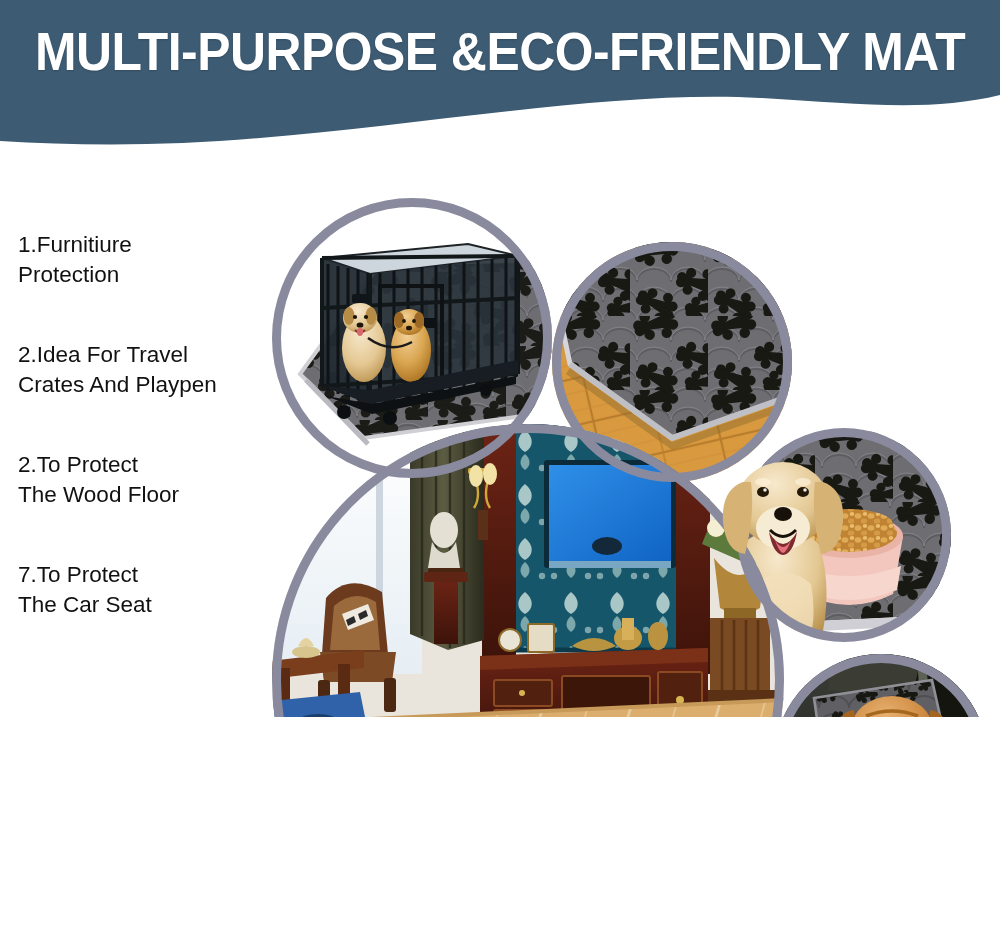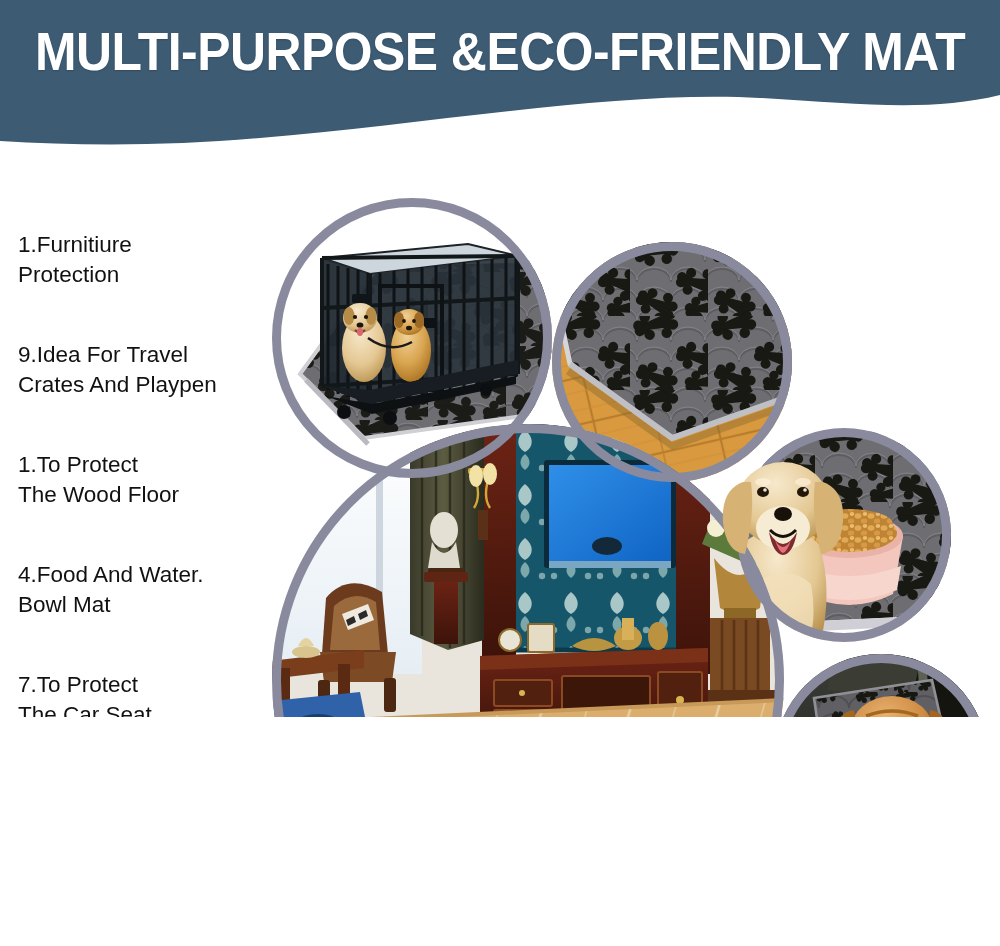--- a/index.html
+++ b/index.html
@@ -122,26 +122,24 @@
       </defs>
       <rect x="0" y="0" width="1000" height="150" fill="#3d5b73" clip-path="url(#waveClip)"></rect>
     </svg>
   </div>
 
   <div class="header-title">MULTI-PURPOSE &amp;ECO-FRIENDLY MAT</div>
 
   <div class="feature-list">
     <div class="feature-item">1.Furnitiure
   Protection</div>
-    <div class="feature-item">9.Idea For Travel
+    <div class="feature-item">2.Idea For Travel
    Crates And Playpen</div>
-    <div class="feature-item">1.To Protect
+    <div class="feature-item">2.To Protect
    The Wood Floor</div>
-    <div class="feature-item"> 4.Food And Water.
-   Bowl Mat</div>
     <div class="feature-item">7.To Protect
    The Car Seat</div>
   </div>
 
   <svg width="0" height="0" style="position:absolute" aria-hidden="true">
     <defs>
 
       <pattern id="matScales" width="34" height="20" patternUnits="userSpaceOnUse">
         <rect width="34" height="20" fill="#6e6e72"></rect>
         <path d="M-17,20 a17,13 0 0 1 34,0 M17,20 a17,13 0 0 1 34,0" fill="none" stroke="#5d5d62" stroke-width="2.1"></path>

